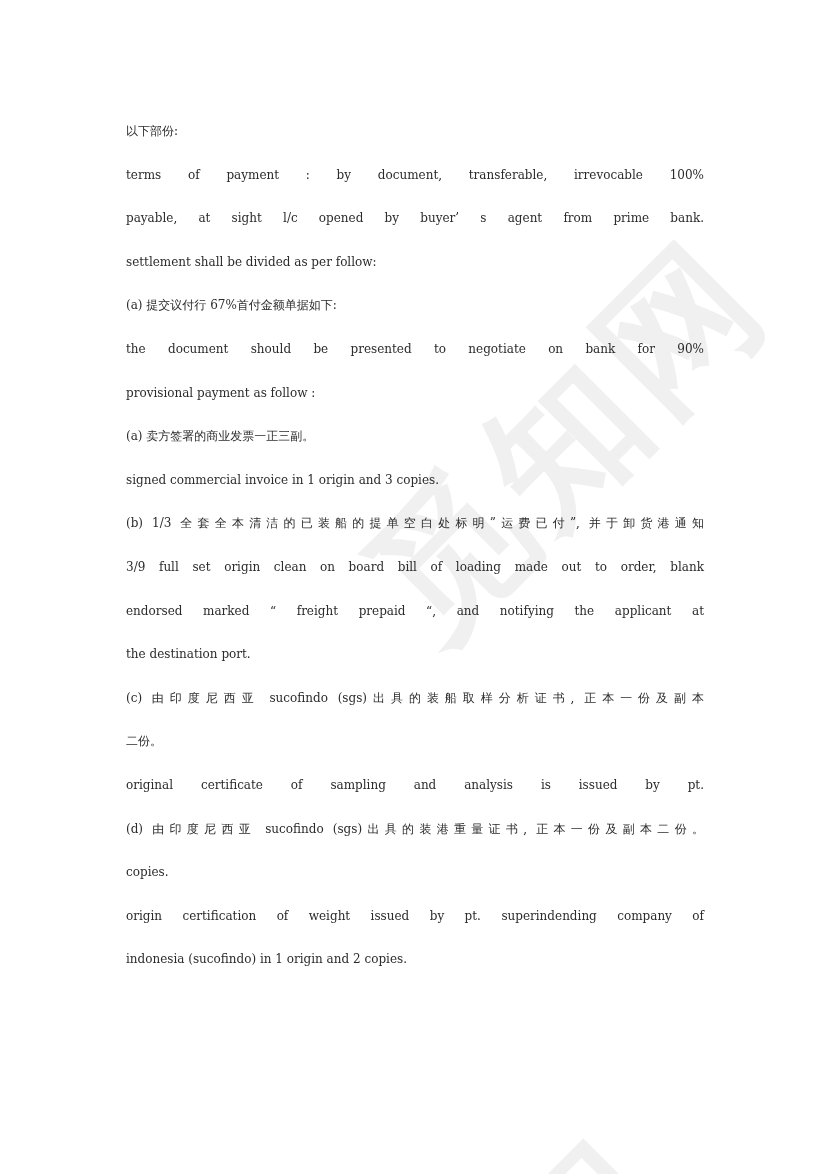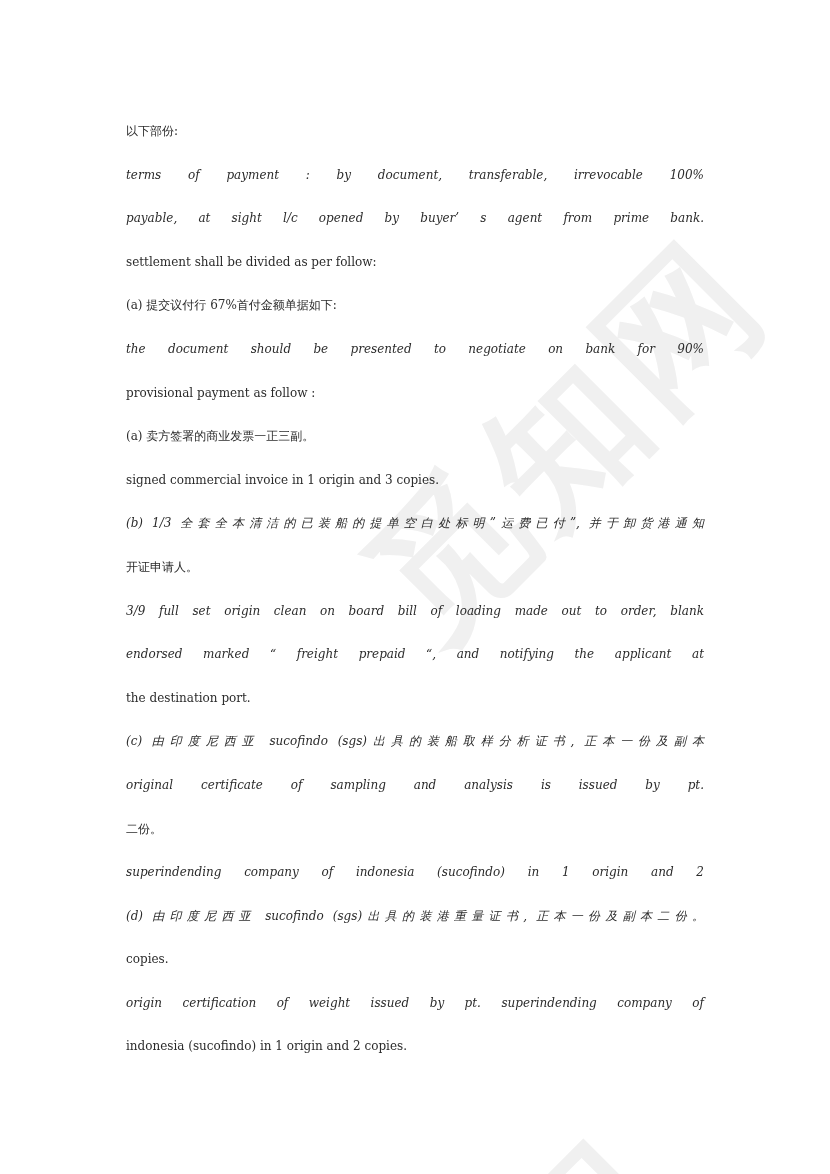--- a/index.html
+++ b/index.html
@@ -12,44 +12,42 @@
       position: absolute; color: #f0f0f0; font-size: 150px; font-weight: bold;
       transform: rotate(-45deg); pointer-events: none; font-family: "DejaVu Sans", sans-serif;
       letter-spacing: 10px; z-index: 0;
     }
     .wm1 { left: 330px; top: 340px; }
     .wm2 { left: 420px; top: 1110px; }
     .page { position: absolute; left: 126px; top: 110px; width: 578px; z-index: 1; }
     .line {
       font-size: 12px; line-height: 43.6px; height: 43.6px; white-space: nowrap;
     }
-    .justify { text-align: justify; text-align-last: justify; font-style: italic; }
+    .justify { text-align: justify; text-align-last: justify; }
   </style>
 </head>
 <body>
 
 <div class="watermark wm1">觅知网</div>
 <div class="watermark wm2">觅知网</div>
 
 <div class="page">
   <div class="line">以下部份:</div>
   <div class="line justify">terms of payment : by document, transferable, irrevocable 100%</div>
   <div class="line justify">payable, at sight l/c opened by buyer’ s agent from prime bank.</div>
   <div class="line">settlement shall be divided as per follow:</div>
   <div class="line">(a)  提交议付行 67%首付金额单据如下:</div>
   <div class="line justify">the document should be presented to negotiate on bank for 90%</div>
   <div class="line">provisional payment as follow :</div>
   <div class="line">(a)  卖方签署的商业发票一正三副。</div>
   <div class="line">signed commercial invoice in 1 origin and 3 copies.</div>
   <div class="line justify">(b) 1/3 全套全本清洁的已装船的提单空白处标明”运费已付”, 并于卸货港通知</div>
-  <div class="line">开证申请人。</div>
   <div class="line justify">3/9 full set origin clean on board bill of loading made out to order, blank</div>
   <div class="line justify">endorsed marked  “ freight prepaid  “, and notifying the applicant at</div>
   <div class="line">the destination port.</div>
   <div class="line justify">(c)  由印度尼西亚 sucofindo  (sgs)出具的装船取样分析证书, 正本一份及副本</div>
+  <div class="line">二份。</div>
   <div class="line justify">original certificate of sampling and analysis is issued by pt.</div>
-  <div class="line">二份。</div>
-  <div class="line justify">superindending company of indonesia (sucofindo) in 1 origin and 2</div>
   <div class="line justify">(d)  由印度尼西亚 sucofindo (sgs)出具的装港重量证书, 正本一份及副本二份。</div>
   <div class="line">copies.</div>
   <div class="line justify">origin certification of weight issued by pt. superindending company of</div>
   <div class="line">indonesia (sucofindo) in 1 origin and 2 copies.</div>
 </div>
 
 </body></html>

